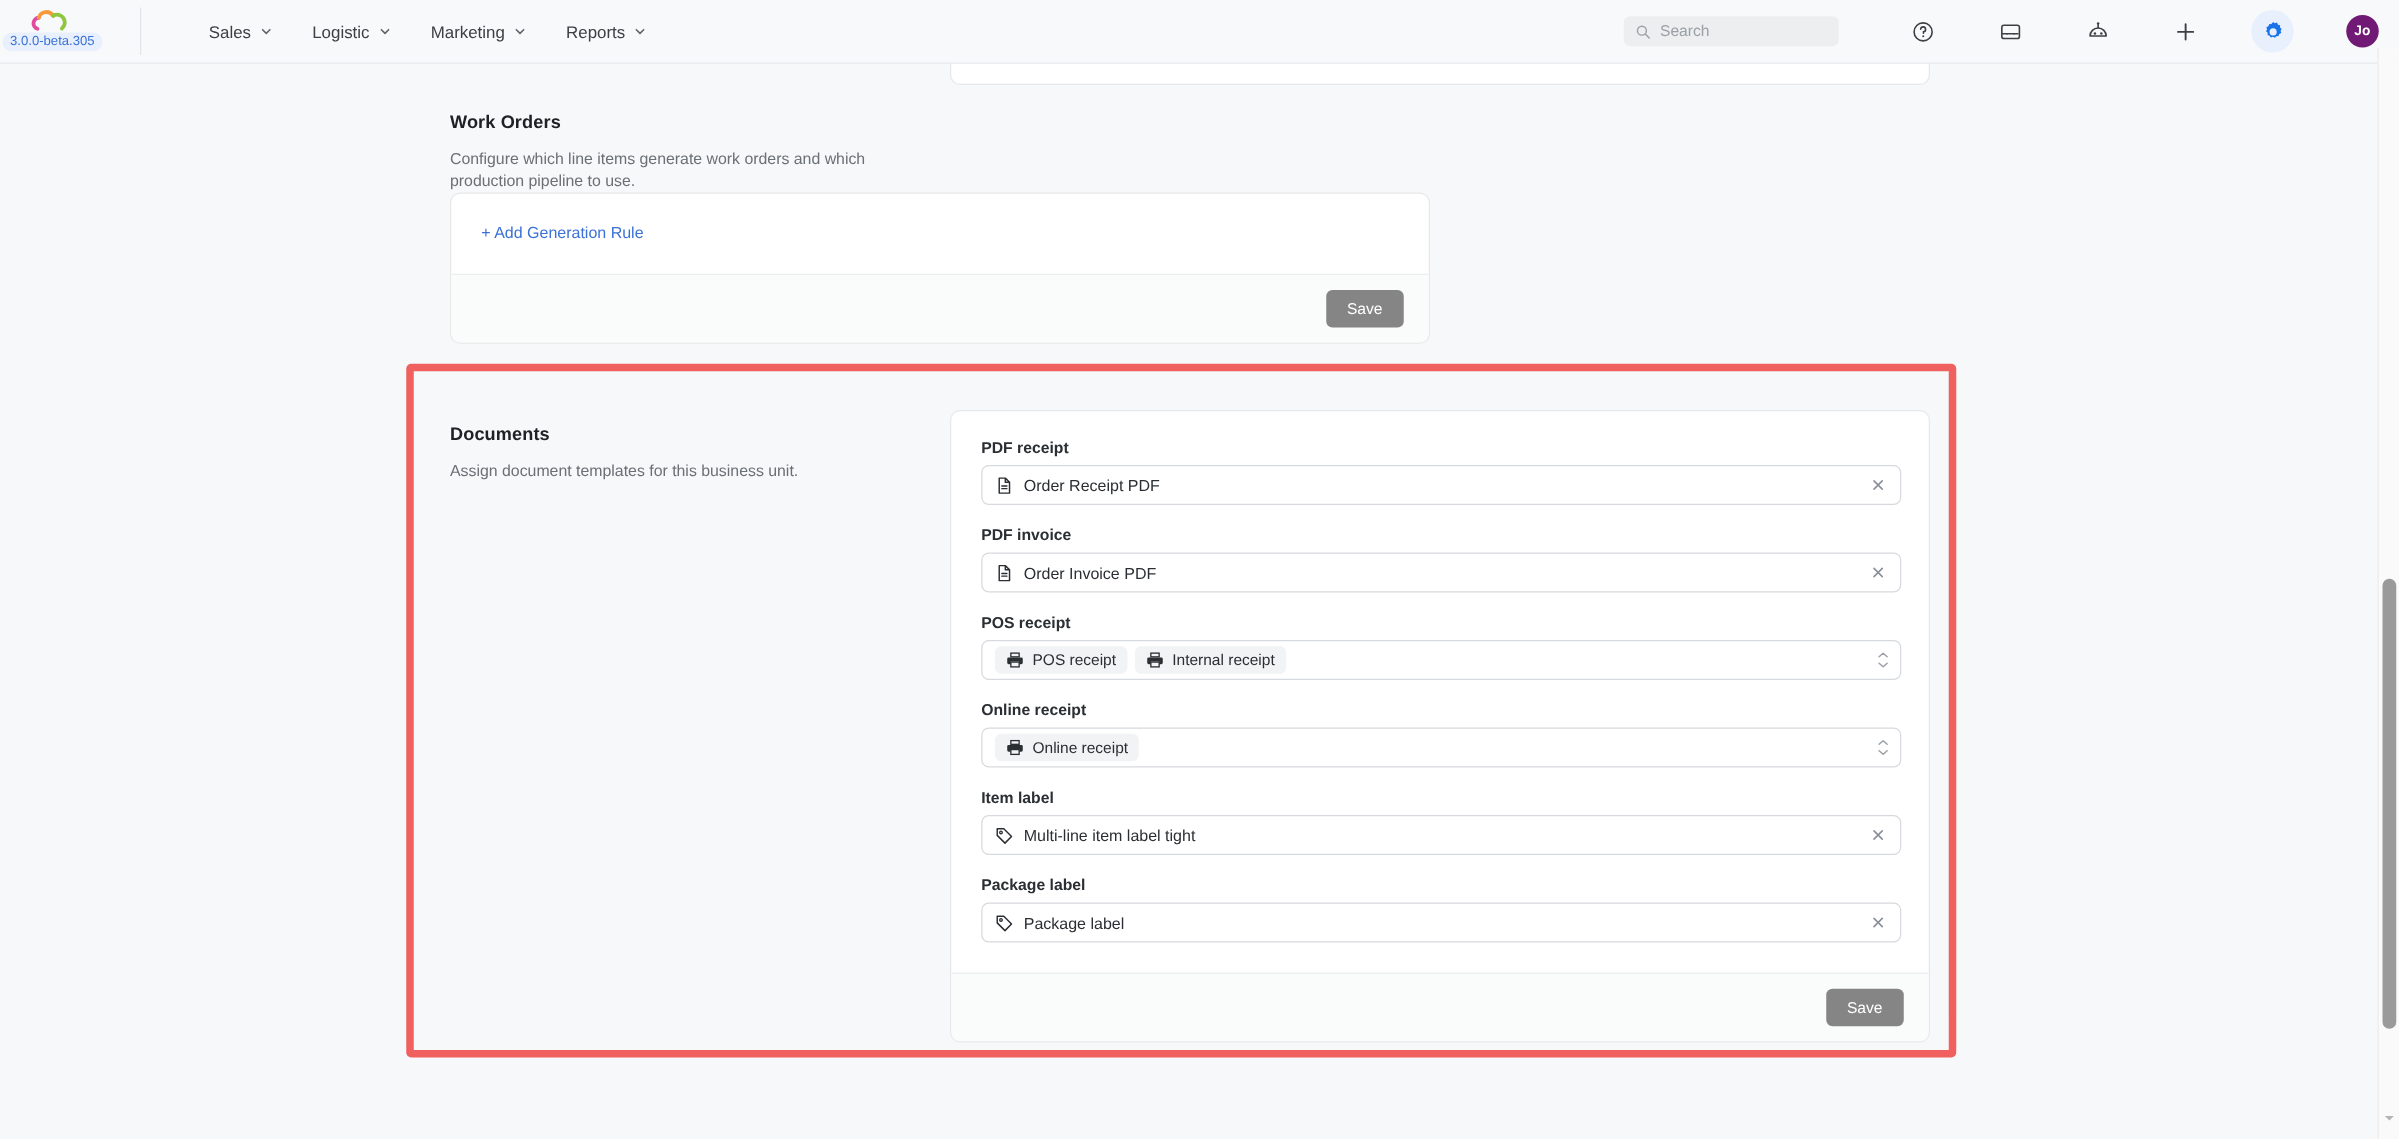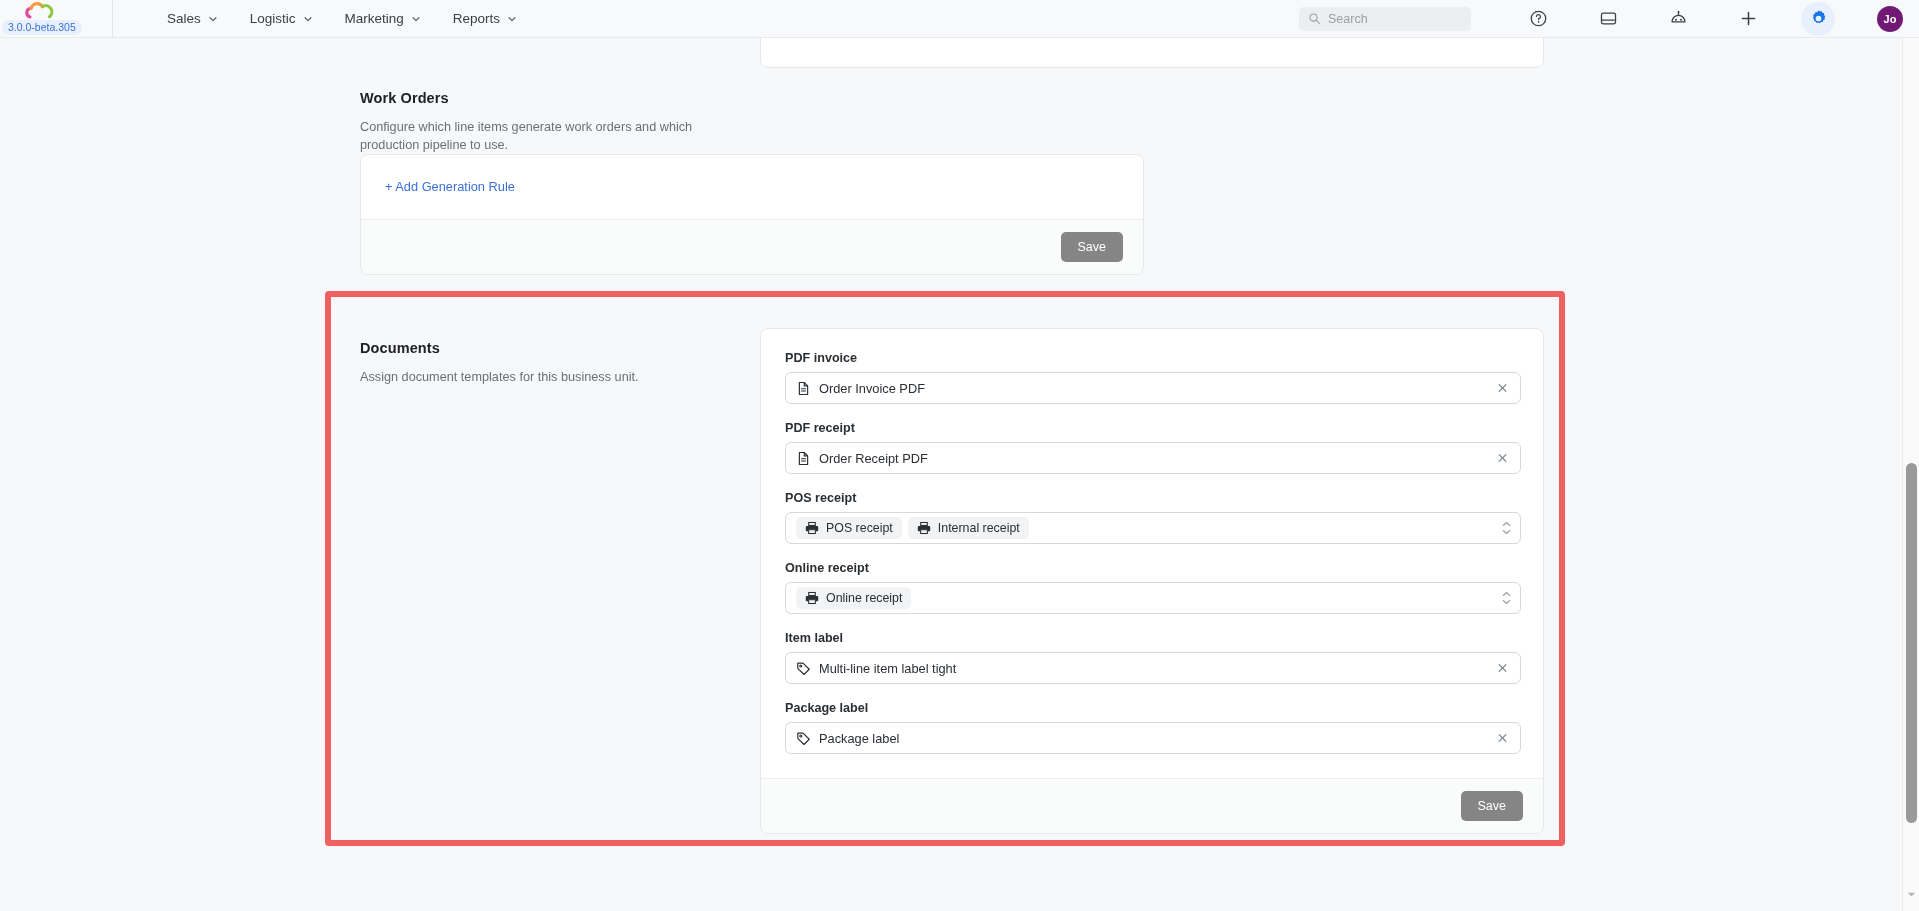--- a/index.html
+++ b/index.html
@@ -11,21 +11,21 @@
     background: #f7f8f9;
     font-family: "Liberation Sans", sans-serif;
     -webkit-font-smoothing: antialiased;
   }
 
   
   .topbar {
     position: absolute;
     top: 0; left: 0;
     width: 1919px;
-    height: 38px;
+    height: 51px;
     background: #f8f9fa;
     border-bottom: 1px solid #e8eaed;
     display: flex;
     align-items: center;
     z-index: 40;
     gap: 32px;
   }
 
   .brand {
     position: relative;
@@ -427,48 +427,48 @@
   <div class="section" style="top:290px; left:360px;">
     <div class="section-aside">
       <div class="section-title">Documents</div>
       <div class="section-desc">Assign document templates for this business unit.</div>
     </div>
 
     <div class="card">
       <div class="card-body">
 
         <div class="field">
+          <label class="field-label">PDF receipt</label>
+          <div class="control">
+            <span class="control-value">
+              <svg width="15" height="15" viewBox="0 0 16 16">
+                <path d="M3.6 1.6 h5.2 l3.6 3.6 v9.2 h-8.8 z" fill="none" stroke="#2b2f33" stroke-width="1.25" stroke-linejoin="round"></path>
+                <path d="M8.8 1.6 v3.6 h3.6" fill="none" stroke="#2b2f33" stroke-width="1.25" stroke-linejoin="round"></path>
+                <path d="M5.8 8.3 h4.4 M5.8 10.6 h4.4" stroke="#2b2f33" stroke-width="1.15" stroke-linecap="round"></path>
+              </svg>
+              <span>Order Receipt PDF</span>
+            </span>
+            <span class="clear-btn">
+              <svg width="11" height="11" viewBox="0 0 12 12">
+                <path d="M2.4 2.4 L9.6 9.6 M9.6 2.4 L2.4 9.6" stroke="#8a9099" stroke-width="1.4" stroke-linecap="round"></path>
+              </svg>
+            </span>
+          </div>
+        </div>
+
+        <div class="field">
           <label class="field-label">PDF invoice</label>
           <div class="control">
             <span class="control-value">
               <svg width="15" height="15" viewBox="0 0 16 16">
                 <path d="M3.6 1.6 h5.2 l3.6 3.6 v9.2 h-8.8 z" fill="none" stroke="#2b2f33" stroke-width="1.25" stroke-linejoin="round"></path>
                 <path d="M8.8 1.6 v3.6 h3.6" fill="none" stroke="#2b2f33" stroke-width="1.25" stroke-linejoin="round"></path>
                 <path d="M5.8 8.3 h4.4 M5.8 10.6 h4.4" stroke="#2b2f33" stroke-width="1.15" stroke-linecap="round"></path>
               </svg>
               <span>Order Invoice PDF</span>
-            </span>
-            <span class="clear-btn">
-              <svg width="11" height="11" viewBox="0 0 12 12">
-                <path d="M2.4 2.4 L9.6 9.6 M9.6 2.4 L2.4 9.6" stroke="#8a9099" stroke-width="1.4" stroke-linecap="round"></path>
-              </svg>
-            </span>
-          </div>
-        </div>
-
-        <div class="field">
-          <label class="field-label">PDF receipt</label>
-          <div class="control">
-            <span class="control-value">
-              <svg width="15" height="15" viewBox="0 0 16 16">
-                <path d="M3.6 1.6 h5.2 l3.6 3.6 v9.2 h-8.8 z" fill="none" stroke="#2b2f33" stroke-width="1.25" stroke-linejoin="round"></path>
-                <path d="M8.8 1.6 v3.6 h3.6" fill="none" stroke="#2b2f33" stroke-width="1.25" stroke-linejoin="round"></path>
-                <path d="M5.8 8.3 h4.4 M5.8 10.6 h4.4" stroke="#2b2f33" stroke-width="1.15" stroke-linecap="round"></path>
-              </svg>
-              <span>Order Receipt PDF</span>
             </span>
             <span class="clear-btn">
               <svg width="11" height="11" viewBox="0 0 12 12">
                 <path d="M2.4 2.4 L9.6 9.6 M9.6 2.4 L2.4 9.6" stroke="#8a9099" stroke-width="1.4" stroke-linecap="round"></path>
               </svg>
             </span>
           </div>
         </div>
 
         <div class="field">

